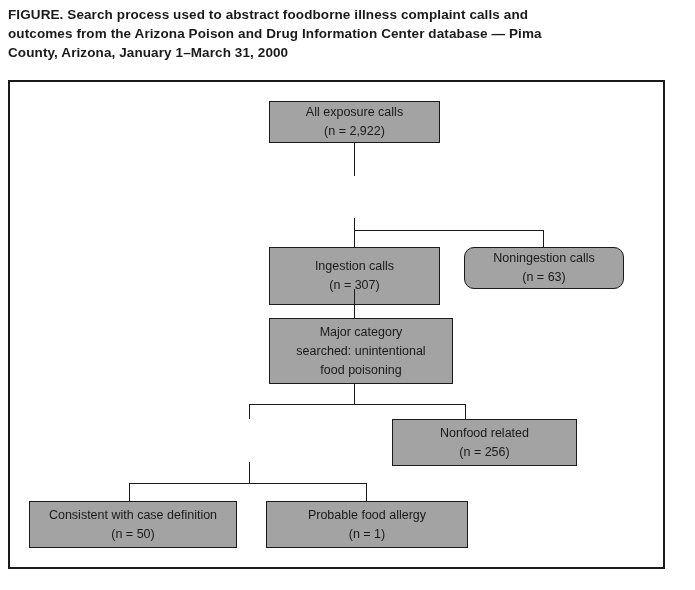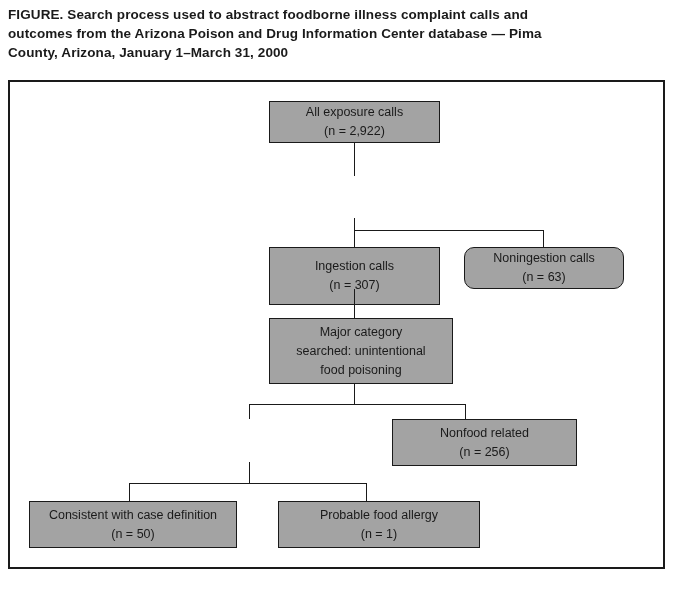--- a/index.html
+++ b/index.html
@@ -81,21 +81,21 @@
 searched: unintentional
 food poisoning</div>
 
 
   <div class="node" style="left:364px; top:419px; width:185px; height:47px;margin-left:28px;">Nonfood related
 (n = 256)</div>
 
   <div class="node" style="left:29px; top:501px; width:208px; height:47px;">Consistent with case definition
 (n = 50)</div>
 
-  <div class="node" style="left:266px; top:501px; width:202px; height:47px;margin-left:12px;">Probable food allergy
+  <div class="node" style="left:266px; top:501px; width:202px; height:47px;">Probable food allergy
 (n = 1)</div>
 
   <div class="line" style="left:354px; top:143px; width:1px; height:33px;"></div>
 
   <div class="line" style="left:354px; top:218px; width:1px; height:30px;"></div>
 
   <div class="line" style="left:354px; top:230px; width:190px; height:1px;"></div>
 
   <div class="line" style="left:543px; top:230px; width:1px; height:17px;"></div>
 

